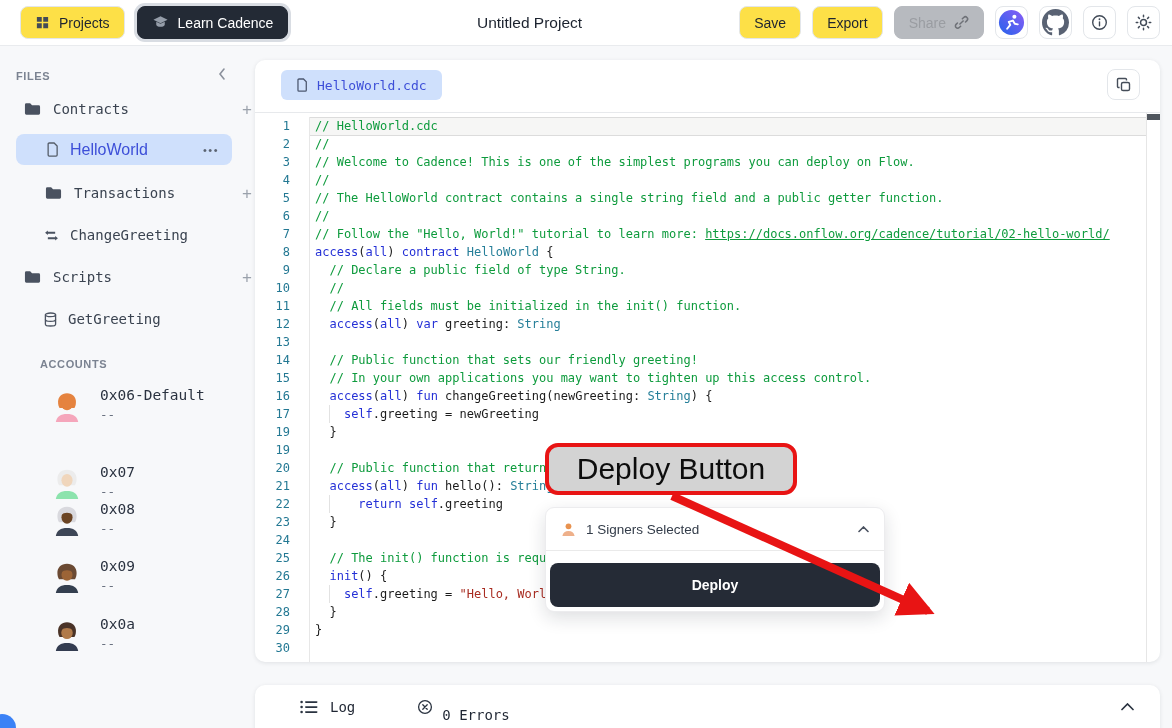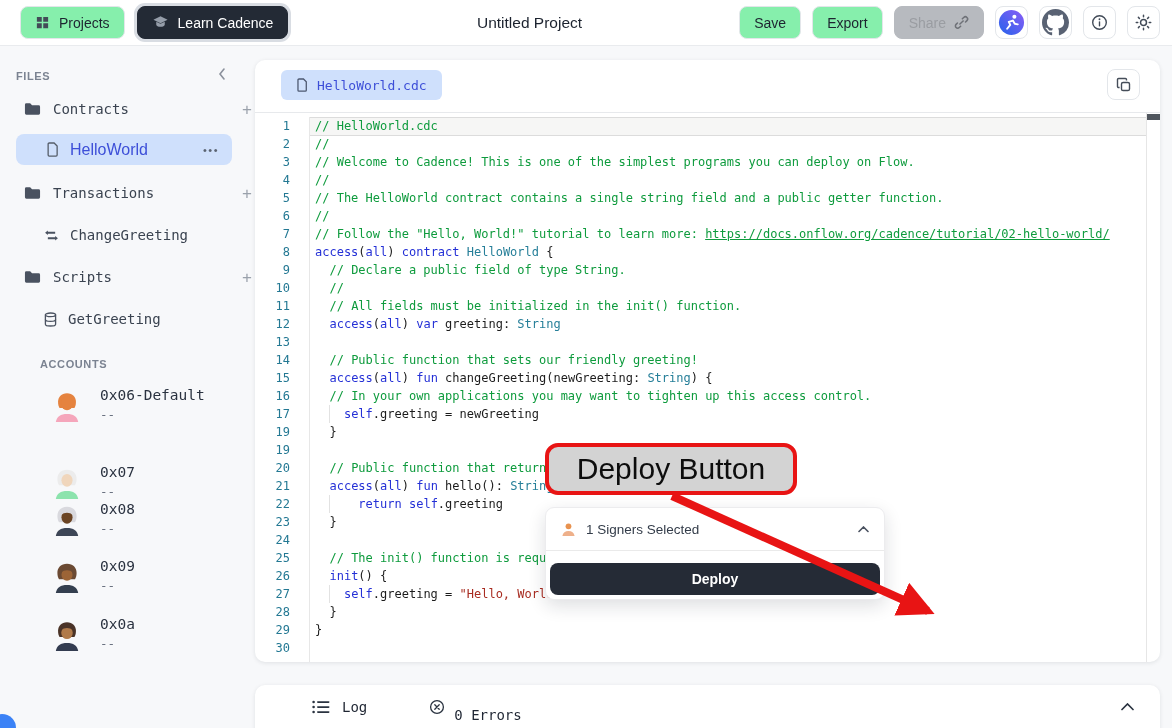--- a/index.html
+++ b/index.html
@@ -10,21 +10,21 @@
     font-family:"Liberation Sans", sans-serif;
     color:#1d2430;
   }
   svg { display:block; }
 
   
   .header { position:absolute; top:0; left:0; width:1172px; height:46px;
     background:#fff; border-bottom:1px solid #e9ebee; z-index:6; }
   .h-left { position:absolute; left:20px; top:6px; display:flex; gap:12px; align-items:center; }
   .btn { display:inline-flex; align-items:center; gap:9px; height:33px; padding:0 14px;
-    background:#86efac; border:1px solid #e3e6ea; border-radius:8px; font-size:14px;
+    background:#fde047; border:1px solid #e3e6ea; border-radius:8px; font-size:14px;
     color:#1d2430; cursor:pointer; white-space:nowrap; }
   .btn-dark { background:var(--dark,#232a35); border:1px solid var(--dark,#232a35);
     color:#fff; box-shadow:0 0 0 3px #d9dde3; }
   .h-title { position:absolute; left:477px; top:14px; font-size:15.5px; color:#1b222e; }
   .h-right { position:absolute; right:12px; top:6px; display:flex; gap:11px; align-items:center;justify-content:center; }
   .btn-share { background:#b7babf; border-color:#b7babf; color:#9a9da2; gap:8px; }
   .icon-btn { width:33px; height:33px; display:inline-flex; align-items:center; justify-content:center;
     background:#fff; border:1px solid #e3e6ea; border-radius:8px; cursor:pointer; }
 
   
@@ -76,34 +76,34 @@
   .scroll-track { position:absolute; right:0; top:0; bottom:0; width:14px; border-left:1px solid #e6e6e6; }
   .scroll-thumb { position:absolute; left:0; right:0; top:1px; height:6px; background:#50565e; }
 
   
   .signers { position:absolute; left:545px; top:507px; width:340px; background:#fff;
     border:1px solid #ececee; border-radius:9px; box-shadow:0 6px 18px rgba(20,30,40,.14); z-index:3; }
   .signers-row { height:42px; display:flex; align-items:center; padding:0 15px; cursor:pointer; }
   .signers-row .lbl { margin-left:10px; font-size:13.5px; color:#333c49; }
   .signers-row .sp { flex:1; }
   .signers-div { height:1px; background:#eaeaea; }
-  .deploy-btn { margin:12px 4px 4px 4px; height:32px; background:#252b36; border-radius:8px;
+  .deploy-btn { margin:12px 4px 4px 4px; height:44px; background:#252b36; border-radius:8px;
     display:flex; align-items:center; justify-content:center; color:#fff; font-size:14px;
     font-weight:bold; cursor:pointer; }
 
   
   .anno-box { position:absolute; left:545px; top:443px; width:252px; height:52px;
     background:#d3d3d3; border:4px solid var(--annotation-red,#e81414); border-radius:13px;
     display:flex; align-items:center; justify-content:center; font-size:30px; color:#0d0d0d; z-index:21; }
   .anno-arrow { position:absolute; left:0; top:0; z-index:20; pointer-events:none; }
 
   
   .log-card { position:absolute; left:255px; top:685px; width:905px; height:60px; background:#fff;
     border-radius:10px; box-shadow:0 1px 4px rgba(20,30,40,.10); z-index:2; }
-  .log-row { height:44px; display:flex; align-items:center; padding-left:57px; }
+  .log-row { height:44px; display:flex; align-items:center; padding-left:45px; }
   .log-row .lbl { font-family:"DejaVu Sans Mono", monospace; font-size:14px; color:#1f2633; }
   .log-lbl { margin-left:12px; }
   .err-ico { margin-left:62px; }
   .err-lbl { margin-left:9px;margin-top:16px; }
   .log-row .sp { flex:1; }
   .log-chev { margin-right:26px; cursor:pointer; }
 
   .corner-widget { position:absolute; left:-12px; bottom:-14px; width:28px; height:28px;
     border-radius:50%; background:#3b82f6; z-index:30; }
 </style>
@@ -211,21 +211,21 @@
   <div class="sel-pill" style="top:88px;">
     <span class="file-ico">
       <svg width="13" height="15" viewBox="0 0 14 16" fill="none" stroke="#555d69" stroke-width="1.4">
           <path d="M3.5 1h5.2L12 4.3V14a1.2 1.2 0 0 1-1.2 1.2H3.5A1.2 1.2 0 0 1 2.3 14V2.2A1.2 1.2 0 0 1 3.5 1z"></path>
         </svg>
     </span>
     <span class="lbl">HelloWorld</span>
     <span class="dots">•••</span>
   </div>
 
-  <div class="srow" style="top:133px;">
+  <div class="srow" style="top:133px;padding-left:21px;">
     <span class="folder-ico">
       <svg width="17" height="14" viewBox="0 0 18 14" fill="#4a5260">
           <path d="M1 2.5A1.5 1.5 0 0 1 2.5 1h4l2 2h7A1.5 1.5 0 0 1 17 4.5v7a1.5 1.5 0 0 1-1.5 1.5h-13A1.5 1.5 0 0 1 1 11.5z"></path>
         </svg>
     </span>
     <span class="lbl">Transactions</span>
     <span class="plus">+</span>
   </div>
 
   <div class="srow" style="top:175px;">
@@ -372,22 +372,22 @@
         <div class="cl"><span class="c">// The HelloWorld contract contains a single string field and a public getter function.</span></div>
         <div class="cl"><span class="c">//</span></div>
         <div class="cl"><span class="c">// Follow the "Hello, World!" tutorial to learn more: </span><span class="u">https://docs.onflow.org/cadence/tutorial/02-hello-world/</span></div>
         <div class="cl"><span class="k">access</span><span class="p">(</span><span class="k">all</span><span class="p">) </span><span class="k">contract</span><span class="p"> </span><span class="t">HelloWorld</span><span class="p"> {</span></div>
         <div class="cl"><span class="p">  </span><span class="c">// Declare a public field of type String.</span></div>
         <div class="cl"><span class="p">  </span><span class="c">//</span></div>
         <div class="cl"><span class="p">  </span><span class="c">// All fields must be initialized in the init() function.</span></div>
         <div class="cl"><span class="p">  </span><span class="k">access</span><span class="p">(</span><span class="k">all</span><span class="p">) </span><span class="k">var</span><span class="p"> greeting: </span><span class="t">String</span></div>
         <div class="cl"></div>
         <div class="cl"><span class="p">  </span><span class="c">// Public function that sets our friendly greeting!</span></div>
+        <div class="cl"><span class="p">  </span><span class="c">// In your own applications you may want to tighten up this access control.</span></div>
         <div class="cl"><span class="p">  </span><span class="k">access</span><span class="p">(</span><span class="k">all</span><span class="p">) </span><span class="k">fun</span><span class="p"> changeGreeting(newGreeting: </span><span class="t">String</span><span class="p">) {</span></div>
-        <div class="cl"><span class="p">  </span><span class="c">// In your own applications you may want to tighten up this access control.</span></div>
         <div class="cl"><i class="ig"></i><span class="p">    </span><span class="k">self</span><span class="p">.greeting = newGreeting</span></div>
         <div class="cl"><span class="p">  }</span></div>
         <div class="cl"></div>
         <div class="cl"><span class="p">  </span><span class="c">// Public function that returns our friendly greeting!</span></div>
         <div class="cl"><span class="p">  </span><span class="k">access</span><span class="p">(</span><span class="k">all</span><span class="p">) </span><span class="k">fun</span><span class="p"> hello(): </span><span class="t">String</span><span class="p"> {</span></div>
         <div class="cl"><i class="ig"></i><span class="p">      </span><span class="k">return</span><span class="p"> </span><span class="k">self</span><span class="p">.greeting</span></div>
         <div class="cl"><span class="p">  }</span></div>
         <div class="cl"></div>
         <div class="cl"><span class="p">  </span><span class="c">// The init() function is required if the contract contains any fields.</span></div>
         <div class="cl"><span class="p">  </span><span class="k">init</span><span class="p">() {</span></div>

